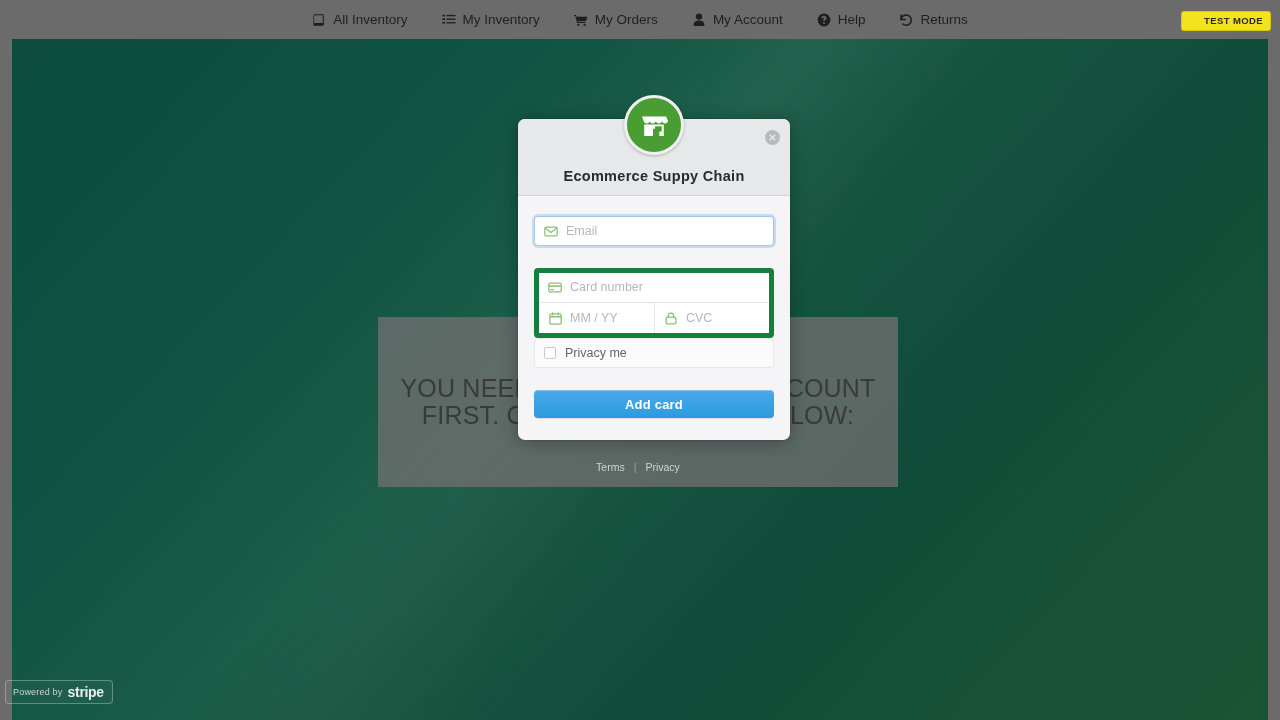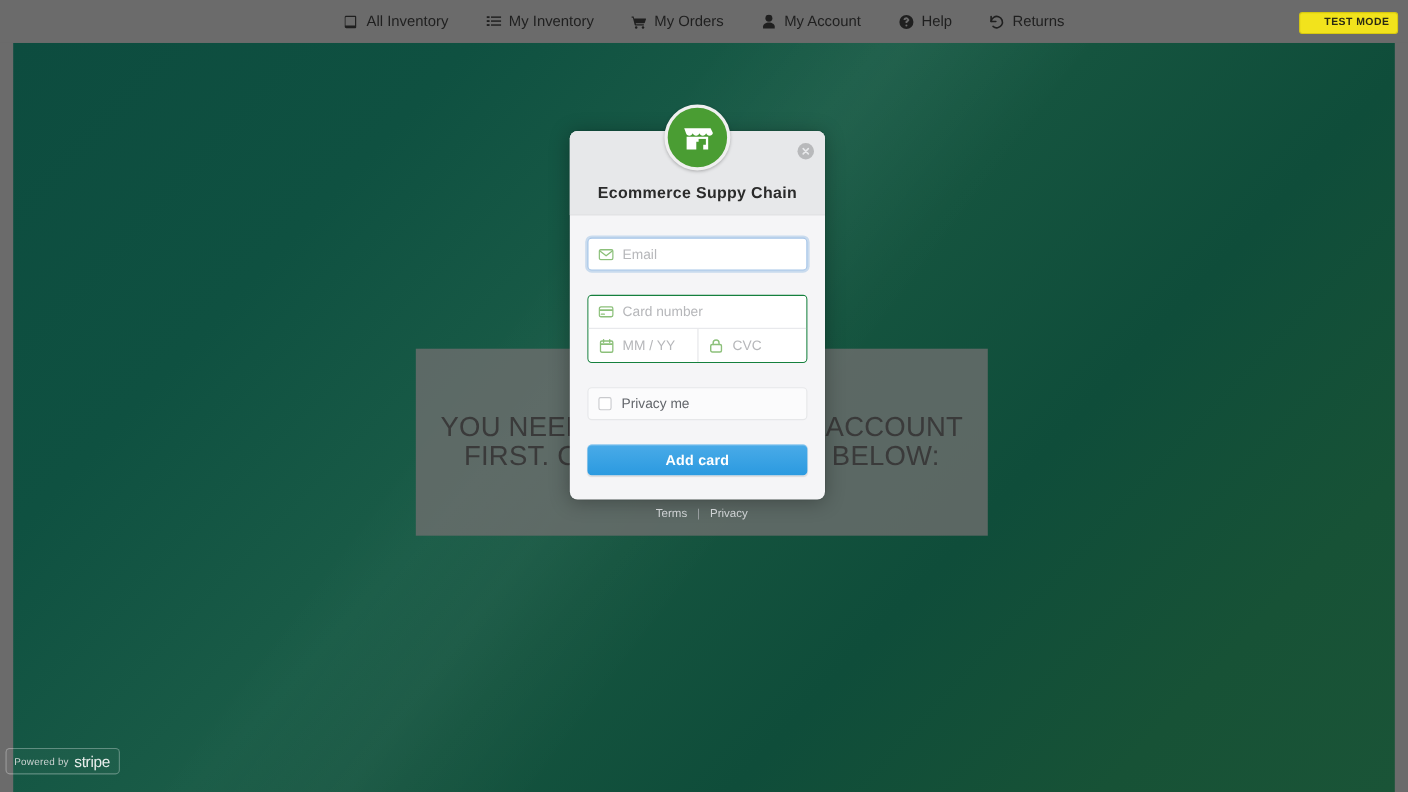--- a/index.html
+++ b/index.html
@@ -106,21 +106,21 @@
     font-weight: 300;
     letter-spacing: 0.2px;
     text-transform: uppercase;
     font-family: "Liberation Sans", sans-serif;
   }
 
   
   .modal {
     position: absolute;
     left: 518px; top: 119px;
-    width: 232px;
+    width: 272px;
     background: #f5f5f7;
     border-radius: 7px;
     box-shadow: 0 2px 18px rgba(0,0,0,0.30), 0 0 0 1px rgba(0,0,0,0.06);
     z-index: 40;
     overflow: visible;
   }
   .modal-header {
     position: relative;
     height: 77px;
     background: #e7e8ea;
@@ -201,22 +201,21 @@
   .field-email {
     border-radius: 4px;
     border-color: #a6c5e8;
     box-shadow: 0 0 0 2px rgba(100,160,220,0.30);
     margin-bottom: 22px;
   }
 
   .card-group {
     border-radius: 4px;
     overflow: hidden;
-    margin-bottom: 22px;
-    border: 1px solid #15803d;
+    border: 5px solid #15803d;
     background: #fff;
   }
   .card-group .field { border: 0; }
   .card-number { border-bottom: 1px solid #e4e5e8 !important; }
   .card-row { display: flex; }
   .card-row .field { flex: 1 1 50%; }
   .card-row .field-cvc { border-left: 1px solid #e4e5e8 !important; }
 
   .remember {
     height: 30px;
@@ -292,21 +291,21 @@
     background: rgba(255,255,255,0.03);
   }
   .powered-by .pb-text {
     font-size: 9px;
     color: #cdd4d2;
     letter-spacing: 0.2px;
     line-height: 1;
   }
   .powered-by .pb-brand {
     font-size: 14px;
-    font-weight: normal;
+    font-weight: bold;
     color: #e9eeec;
     letter-spacing: -0.3px;
     line-height: 1;
   }
 </style>
 </head>
 <body>
 
 <div class="green-overlay"></div>
 

